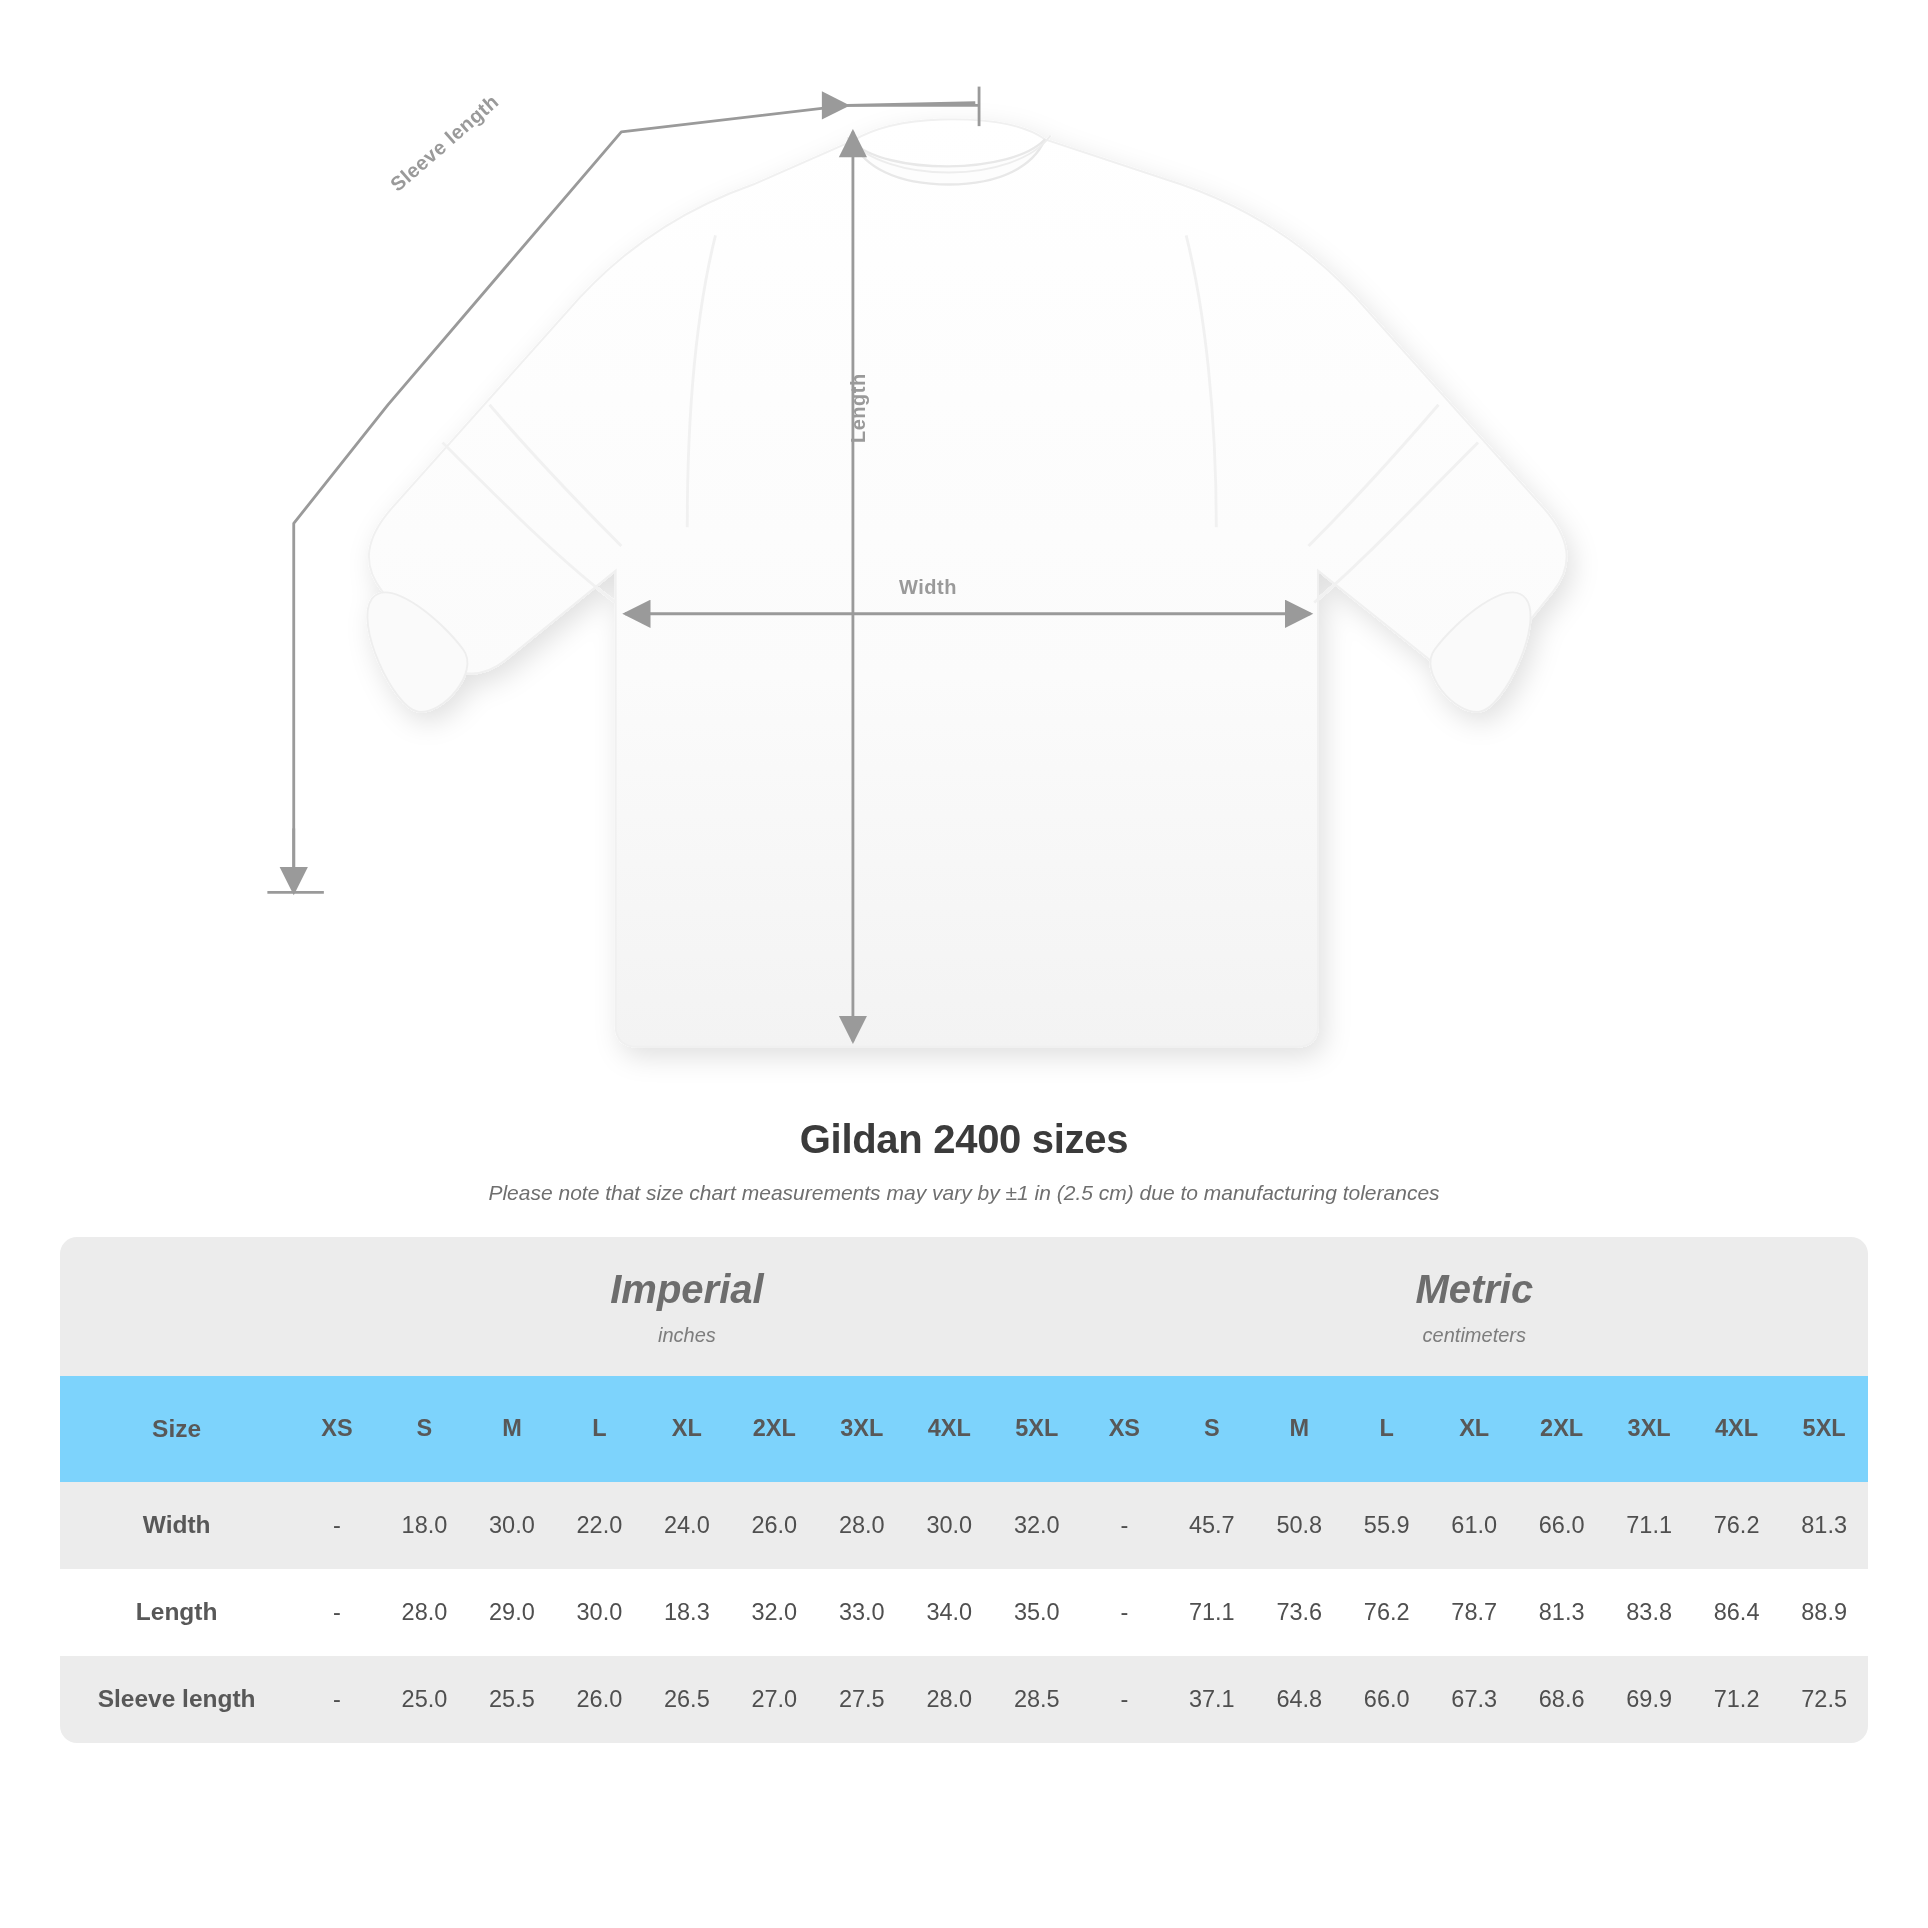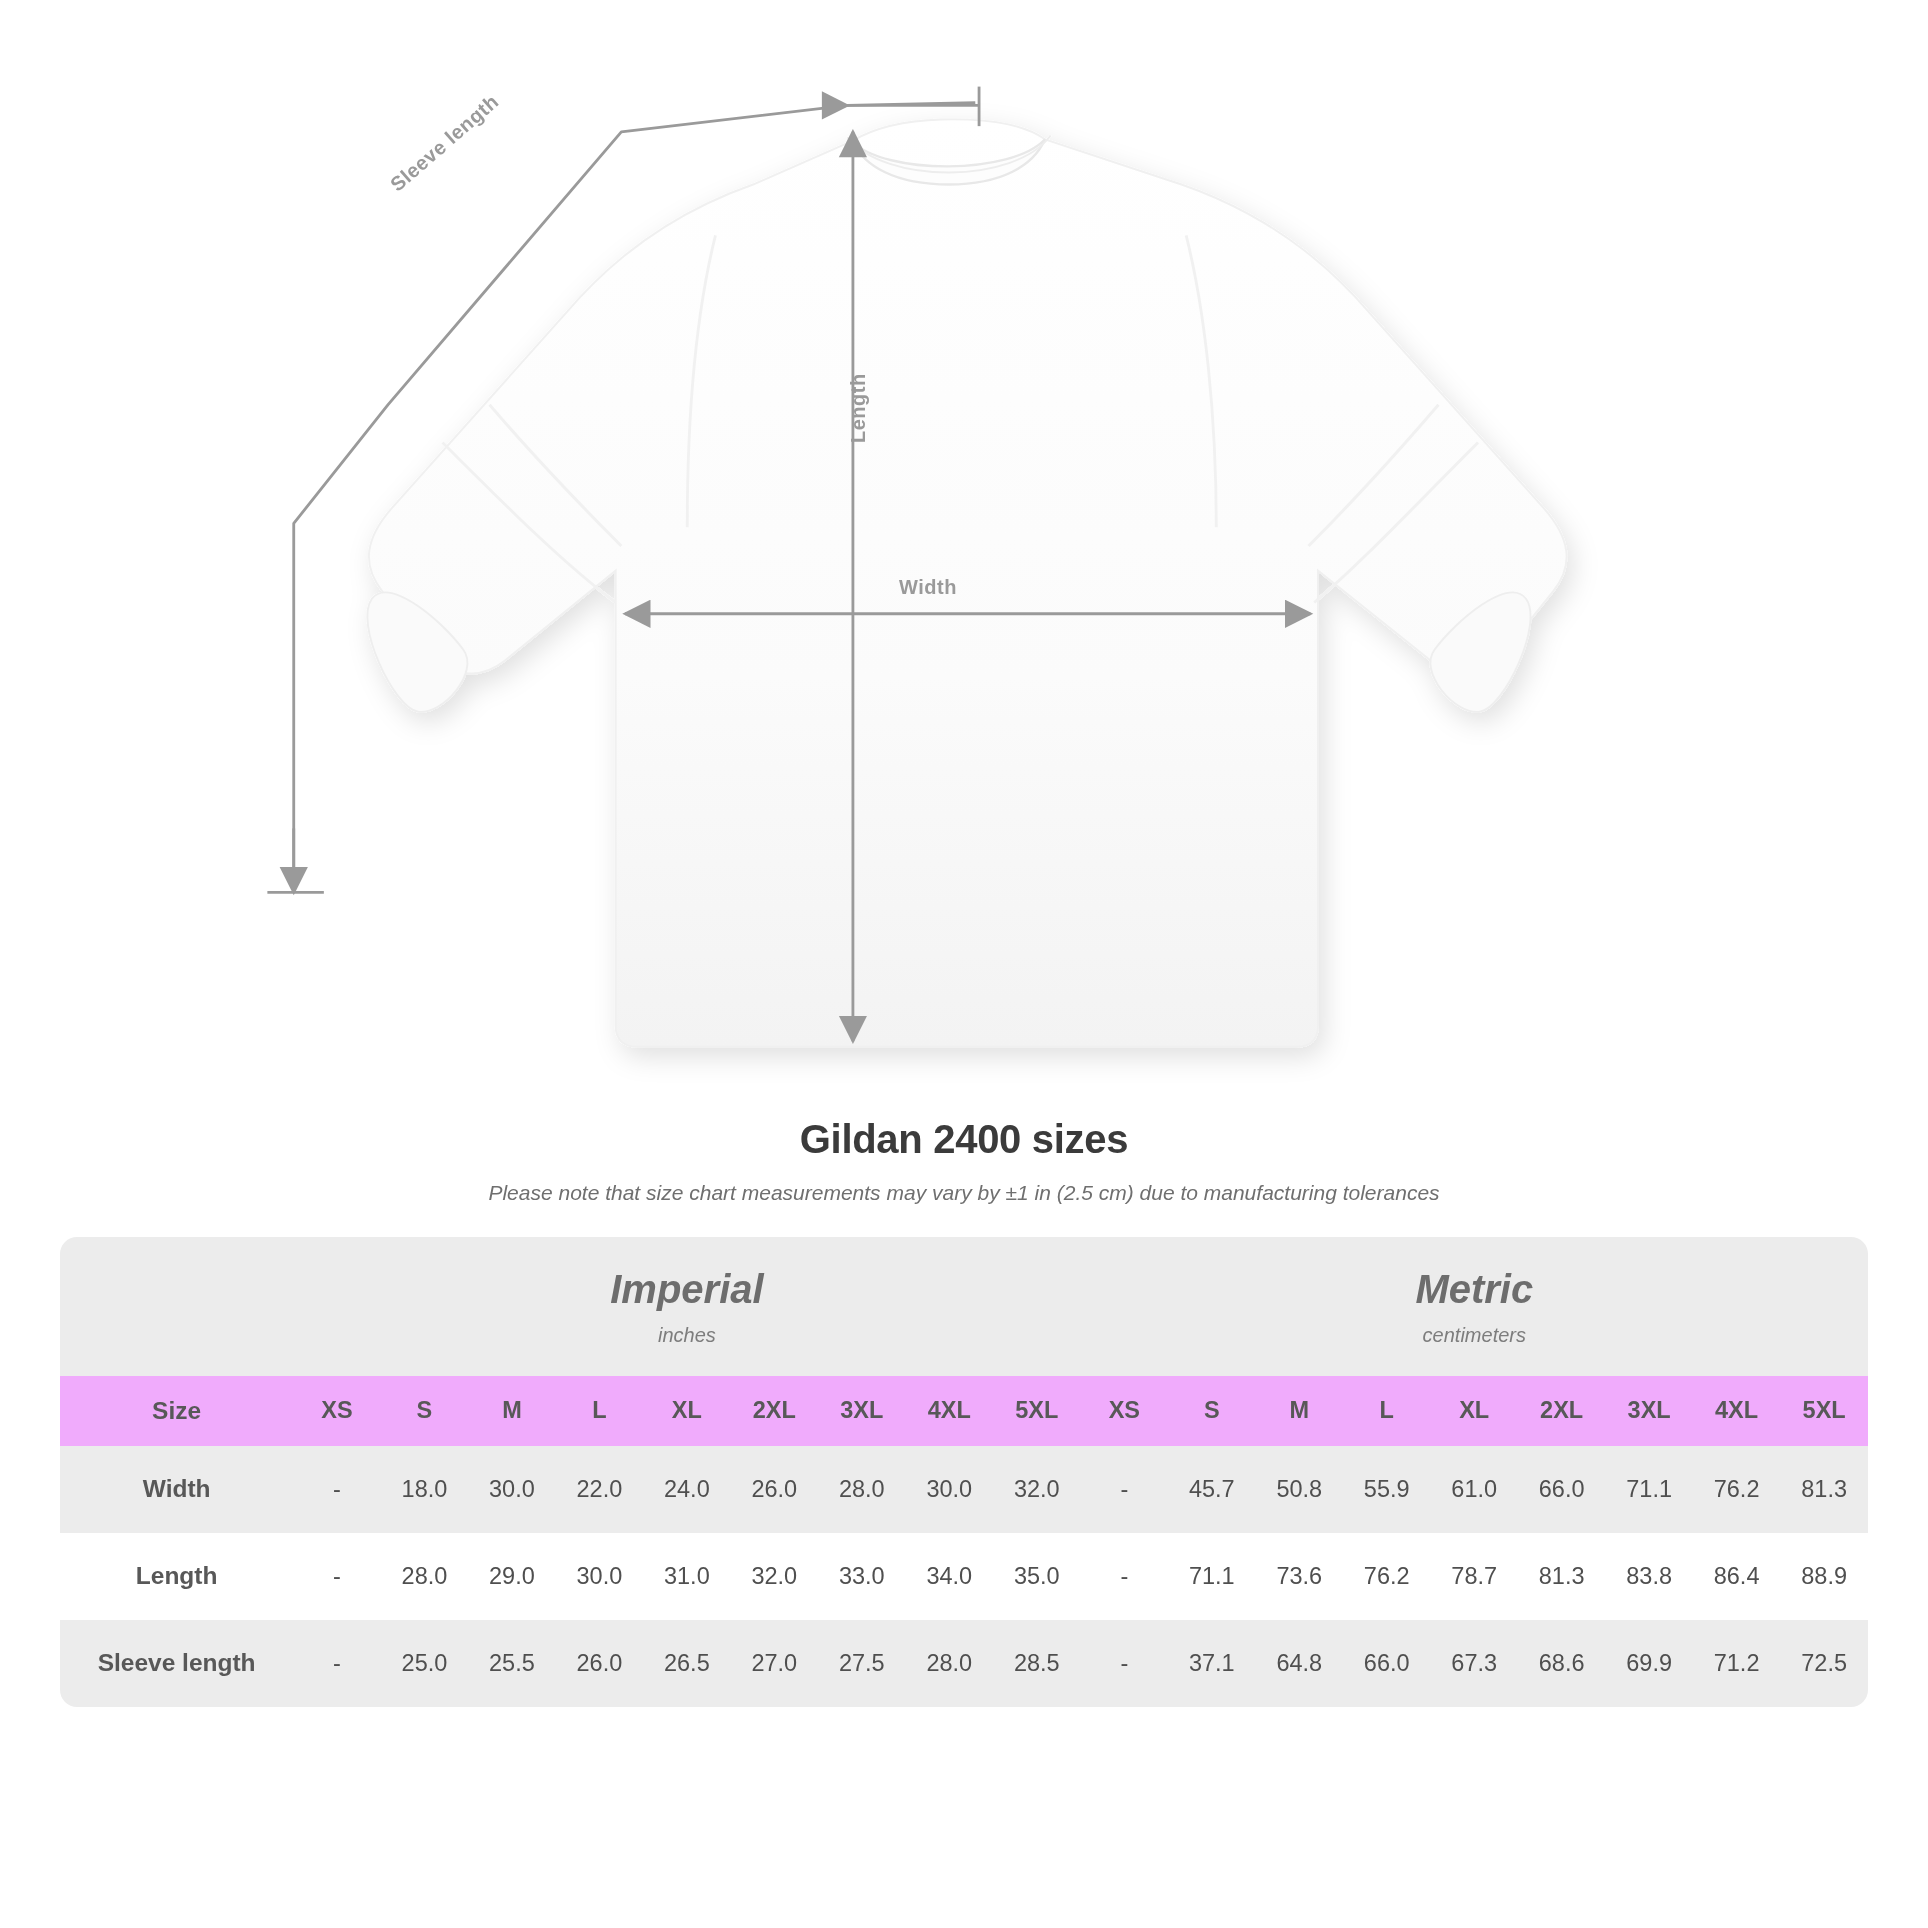--- a/index.html
+++ b/index.html
@@ -104,22 +104,22 @@
     color: #6d6d6d;
     line-height: 1.15;
   }
   .unit-head .unit-sub {
     font-size: 20px;
     font-style: italic;
     color: #7d7d7d;
     margin-top: 12px;
   }
   .hdr-row td {
-    background: #f0abfc;
-    height: 70px;
+    background: #7dd3fc;
+    height: 106px;
     text-align: center;
     vertical-align: middle;
     font-size: 23.5px;
     font-weight: bold;
     color: #585858;
   }
   .hdr-row td.rowlabel {
     font-size: 24.5px;
   }
   .data-row td {
@@ -319,21 +319,21 @@
           <td>76.2</td>
           <td>81.3</td>
         </tr>
 
         <tr class="data-row plain">
           <td class="rowlabel">Length</td>
           <td>-</td>
           <td>28.0</td>
           <td>29.0</td>
           <td>30.0</td>
-          <td>31.0</td>
+          <td>18.3</td>
           <td>32.0</td>
           <td>33.0</td>
           <td>34.0</td>
           <td>35.0</td>
           <td>-</td>
           <td>71.1</td>
           <td>73.6</td>
           <td>76.2</td>
           <td>78.7</td>
           <td>81.3</td>

